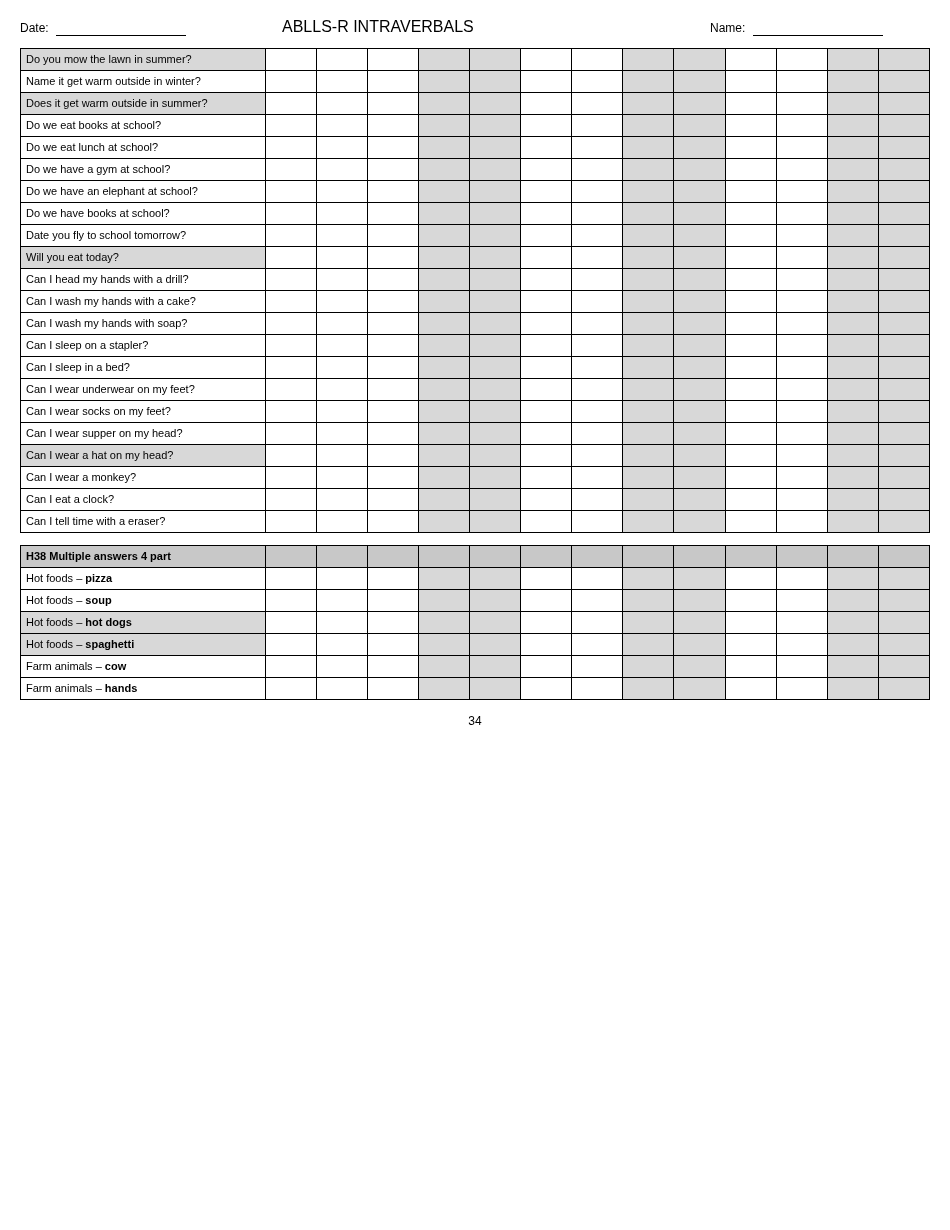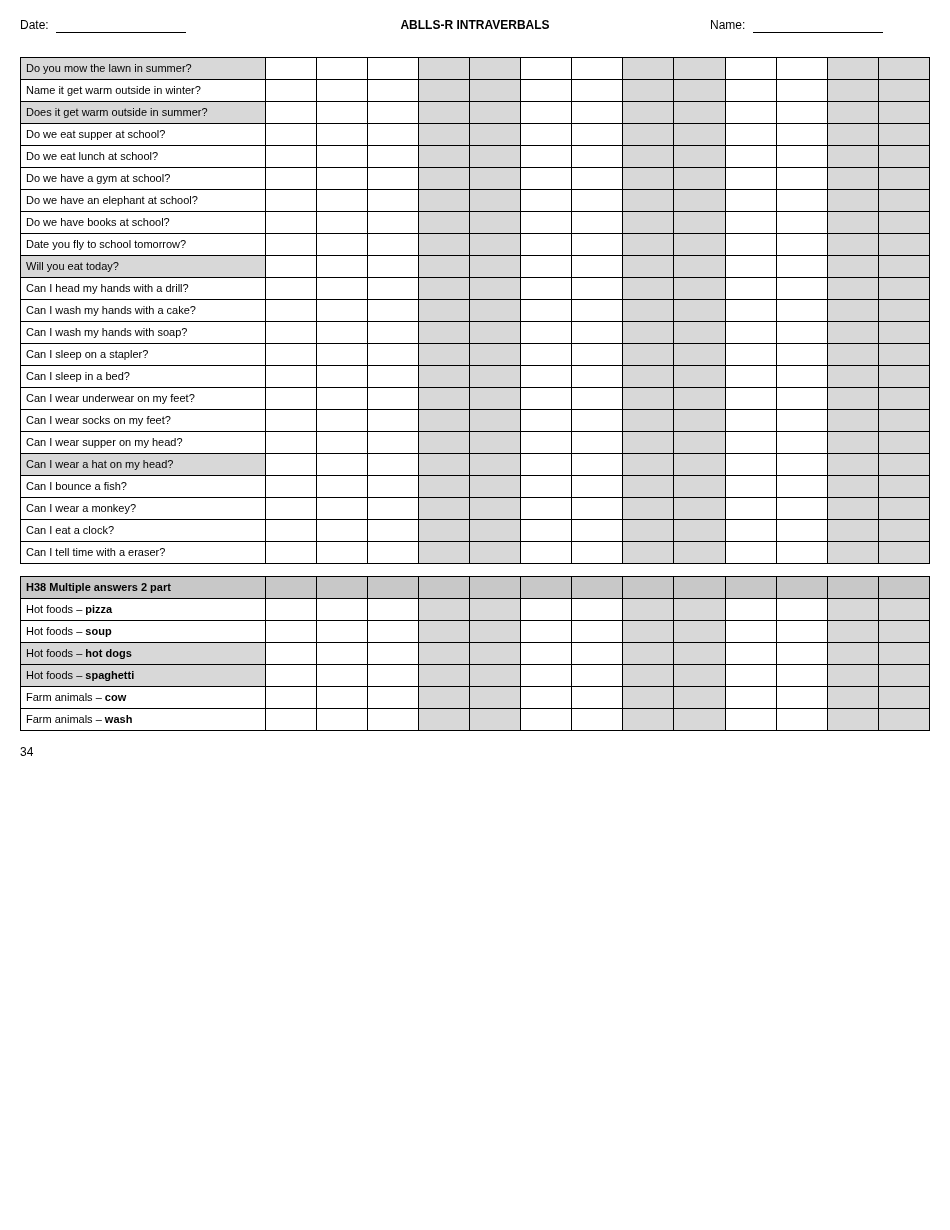--- a/index.html
+++ b/index.html
@@ -8,28 +8,27 @@
       font-family: Arial, sans-serif;
       font-size: 11px;
       width: 950px;
       min-height: 1230px;
       padding: 18px 20px 30px 20px;
     }
     .header {
       display: flex;
       justify-content: space-between;
       align-items: baseline;
-      margin-bottom: 24px;
+      margin-bottom: 12px;
       font-size: 12px;
       gap: 42px;
     }
     .header-center {
-      font-weight: bold;
-      font-size: 12px;
-      text-align: center;
+      font-weight: normal;
+      font-size: 16px;
       flex: 1;
     }
     .header-left, .header-right {
       width: 220px;
       font-size: 12px;
     }
     .underline-field {
       display: inline-block;
       border-bottom: 1px solid #000;
       width: 130px;
@@ -62,20 +61,21 @@
     }
     .section-header td {
       background-color: #c8c8c8;
       font-weight: bold;
       font-size: 11px;
     }
     .bold-item {
       font-weight: bold;
     }
     .footer {
+      text-align: center;
       margin-top: 14px;
       font-size: 12px;
     }
   </style>
 </head>
 <body>
 
 
 
 <div class="header">
@@ -134,21 +134,21 @@
         <td class="data-col"></td>
         <td class="data-col"></td>
         <td class="data-col shaded"></td>
         <td class="data-col shaded"></td>
         <td class="data-col"></td>
         <td class="data-col"></td>
         <td class="data-col shaded"></td>
         <td class="data-col shaded"></td>
       </tr>
       <tr>
-        <td class="label-col">Do we eat supper at school?</td>
+        <td class="label-col">Do we eat books at school?</td>
         <td class="data-col"></td>
         <td class="data-col"></td>
         <td class="data-col"></td>
         <td class="data-col shaded"></td>
         <td class="data-col shaded"></td>
         <td class="data-col"></td>
         <td class="data-col"></td>
         <td class="data-col shaded"></td>
         <td class="data-col shaded"></td>
         <td class="data-col"></td>
@@ -375,36 +375,20 @@
         <td class="data-col"></td>
         <td class="data-col shaded"></td>
         <td class="data-col shaded"></td>
         <td class="data-col"></td>
         <td class="data-col"></td>
         <td class="data-col shaded"></td>
         <td class="data-col shaded"></td>
       </tr>
       <tr>
         <td class="label-col shaded">Can I wear a hat on my head?</td>
-        <td class="data-col"></td>
-        <td class="data-col"></td>
-        <td class="data-col"></td>
-        <td class="data-col shaded"></td>
-        <td class="data-col shaded"></td>
-        <td class="data-col"></td>
-        <td class="data-col"></td>
-        <td class="data-col shaded"></td>
-        <td class="data-col shaded"></td>
-        <td class="data-col"></td>
-        <td class="data-col"></td>
-        <td class="data-col shaded"></td>
-        <td class="data-col shaded"></td>
-      </tr>
-      <tr>
-        <td class="label-col">Can I bounce a fish?</td>
         <td class="data-col"></td>
         <td class="data-col"></td>
         <td class="data-col"></td>
         <td class="data-col shaded"></td>
         <td class="data-col shaded"></td>
         <td class="data-col"></td>
         <td class="data-col"></td>
         <td class="data-col shaded"></td>
         <td class="data-col shaded"></td>
         <td class="data-col"></td>
@@ -461,21 +445,21 @@
         <td class="data-col shaded"></td>
       </tr>
     </tbody>
 </table>
 
 <br>
 
 <table>
   <tbody id="section2-tbody">
   <tr class="section-header">
-        <td class="label-col">H38 Multiple answers 2 part</td>
+        <td class="label-col">H38 Multiple answers 4 part</td>
         <td class="data-col"></td>
         <td class="data-col"></td>
         <td class="data-col"></td>
         <td class="data-col shaded"></td>
         <td class="data-col shaded"></td>
         <td class="data-col"></td>
         <td class="data-col"></td>
         <td class="data-col shaded"></td>
         <td class="data-col shaded"></td>
         <td class="data-col"></td>
@@ -557,21 +541,21 @@
         <td class="data-col"></td>
         <td class="data-col"></td>
         <td class="data-col shaded"></td>
         <td class="data-col shaded"></td>
         <td class="data-col"></td>
         <td class="data-col"></td>
         <td class="data-col shaded"></td>
         <td class="data-col shaded"></td>
       </tr>
       <tr>
-        <td class="label-col">Farm animals – <span class="bold-item">wash</span></td>
+        <td class="label-col">Farm animals – <span class="bold-item">hands</span></td>
         <td class="data-col"></td>
         <td class="data-col"></td>
         <td class="data-col"></td>
         <td class="data-col shaded"></td>
         <td class="data-col shaded"></td>
         <td class="data-col"></td>
         <td class="data-col"></td>
         <td class="data-col shaded"></td>
         <td class="data-col shaded"></td>
         <td class="data-col"></td>

